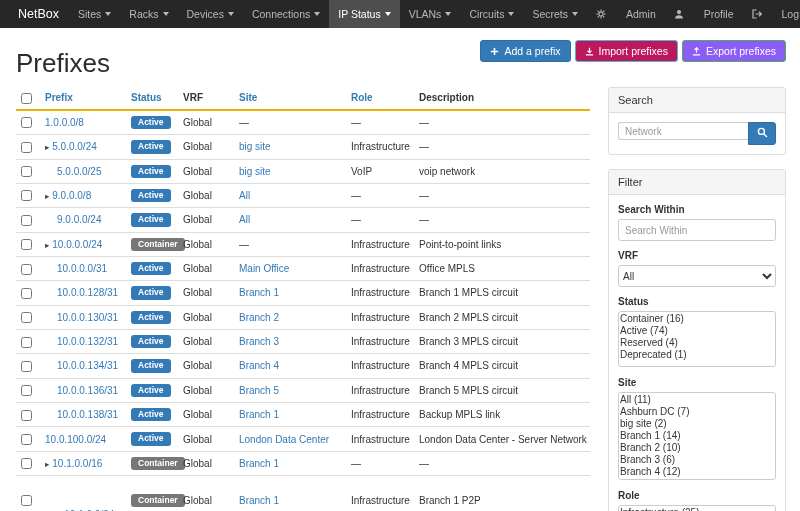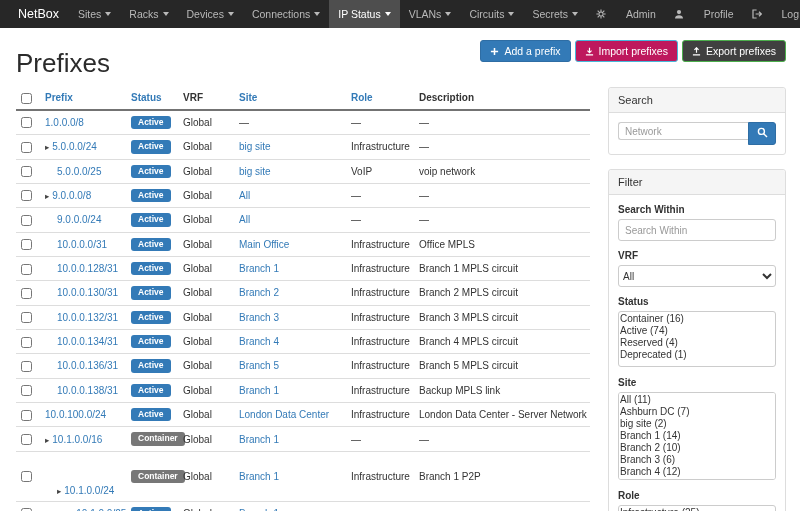--- a/index.html
+++ b/index.html
@@ -20,31 +20,31 @@
 
   
   .content { padding: 10px 14px 0 16px; }
   .page-header { display: flex; justify-content: space-between; align-items: flex-start; margin-bottom: 8px; }
   h1.page-title { font-size: 26px; font-weight: 400; color: #2b2b2b; margin-top: 10px; }
   .actions { display: flex; gap: 4px; margin-top: 2px; }
   .btn { border: 1px solid transparent; border-radius: 3px; color: #fff; font-size: 10.5px;
     font-family: inherit; padding: 4px 9px; cursor: pointer; display: inline-flex; align-items: center; gap: 5px; }
   .btn-primary { background: #337ab7; border-color: #2e6da4; }
   .btn-info    { background: #be185d; border-color: #46b8da; }
-  .btn-success { background: #404040; border-color: #4cae4c; }
+  .btn-success { background: #8b5cf6; border-color: #4cae4c; }
 
   
   .columns { display: flex; gap: 18px; align-items: flex-start; }
   .main { flex: 1; min-width: 0; }
   .sidebar { width: 178px; flex: none; }
 
   
   table.prefix-table { width: 100%; border-collapse: collapse; font-size: 10px; table-layout: fixed; }
   .prefix-table th { text-align: left; font-weight: 700; color: #333; font-size: 10px;
-    padding: 5px 5px; border-bottom: 2px solid #737373; white-space: nowrap; }
+    padding: 5px 5px; border-bottom: 2px solid #eab308; white-space: nowrap; }
   .prefix-table th a { color: #337ab7; text-decoration: none; }
   .prefix-table td { padding: 5px 5px; border-top: 1px solid #ddd; white-space: nowrap; color: #333; }
   .prefix-table th:nth-child(1), .prefix-table td:nth-child(1) { width: 24px; }
   .prefix-table th:nth-child(2), .prefix-table td:nth-child(2) { width: 86px; }
   .prefix-table th:nth-child(3), .prefix-table td:nth-child(3) { width: 52px; }
   .prefix-table th:nth-child(4), .prefix-table td:nth-child(4) { width: 56px; }
   .prefix-table th:nth-child(5), .prefix-table td:nth-child(5) { width: 112px; }
   .prefix-table th:nth-child(6), .prefix-table td:nth-child(6) { width: 68px; }
   .prefix-table a { color: #337ab7; text-decoration: none; }
   .prefix-table input[type="checkbox"] { width: 11px; height: 11px; vertical-align: middle; }
@@ -246,20 +246,31 @@
     </td>
     <td><span class="badge" style="background-color: rgb(51, 122, 183);">Active</span></td>
     <td>Global</td>
     <td><a href="#">All</a></td>
     <td>—</td>
     <td>—</td>
   </tr>
             <tr>
     <td><input type="checkbox" style=""></td>
     <td>
+      <span class="prefix-inner" style="padding-left: 0px;"><span class="tree-arrow">▸</span><a href="#">10.0.0.0/24</a></span>
+    </td>
+    <td><span class="badge" style="background-color: rgb(119, 119, 119);">Container</span></td>
+    <td>Global</td>
+    <td>—</td>
+    <td>Infrastructure</td>
+    <td>Point-to-point links</td>
+  </tr>
+            <tr>
+    <td><input type="checkbox" style=""></td>
+    <td>
       <span class="prefix-inner" style="padding-left: 12px;"><a href="#">10.0.0.0/31</a></span>
     </td>
     <td><span class="badge" style="background-color: rgb(51, 122, 183);">Active</span></td>
     <td>Global</td>
     <td><a href="#">Main Office</a></td>
     <td>Infrastructure</td>
     <td>Office MPLS</td>
   </tr>
             <tr>
     <td><input type="checkbox" style=""></td>

